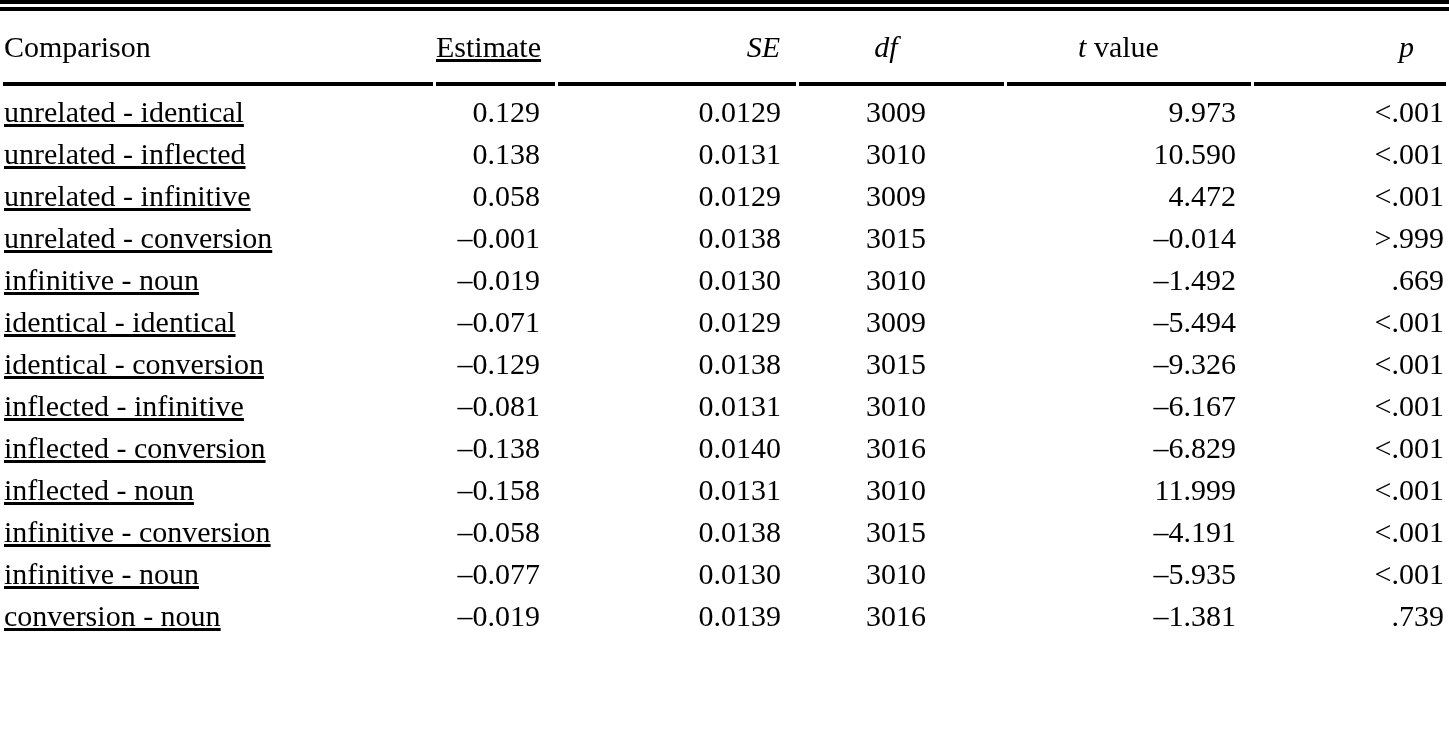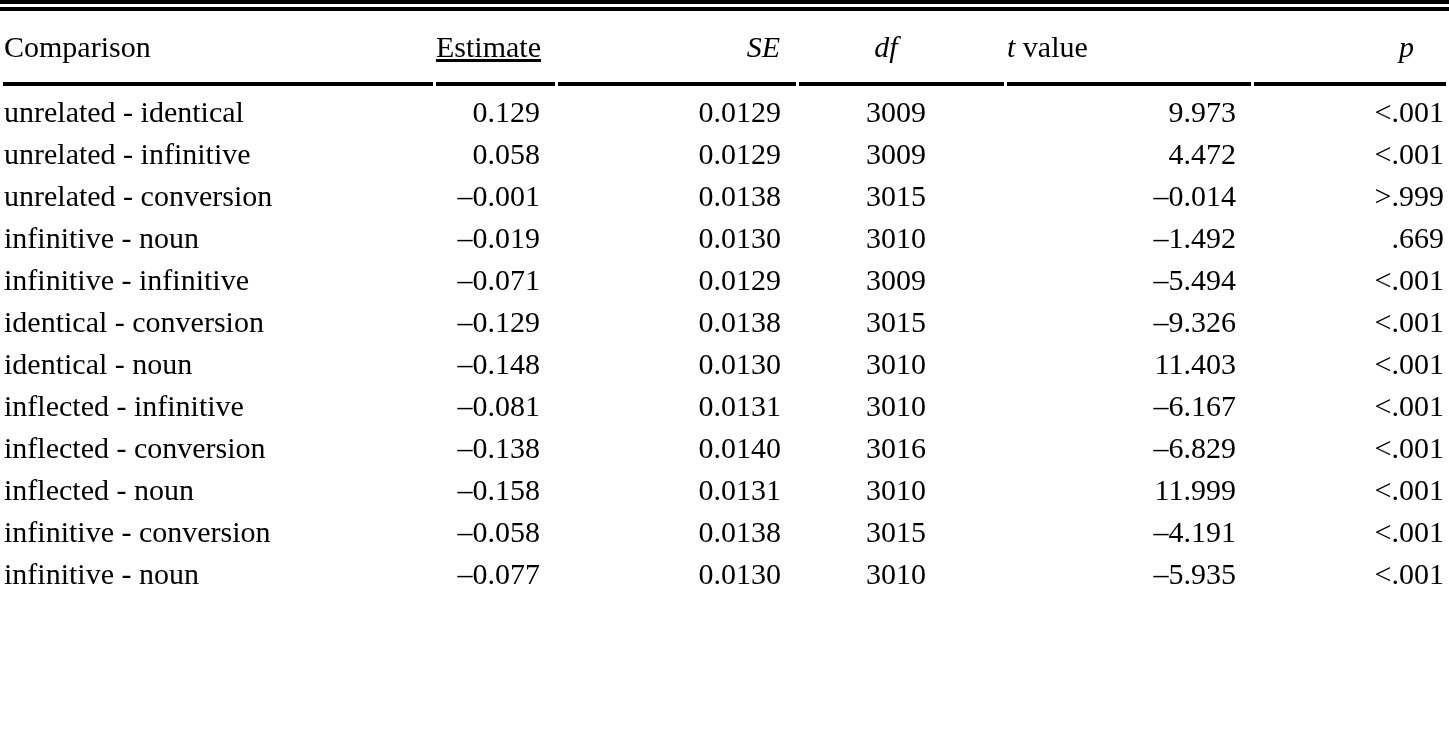--- a/index.html
+++ b/index.html
@@ -37,31 +37,31 @@
     font-weight: normal;
     height: 71px;
     vertical-align: middle;
     border-bottom: 4px solid #000;
     padding: 0;
   }
   th.h-comparison { text-align: left; padding-left: 1px; }
   th.h-estimate   { text-align: right; padding-right: 16px; text-decoration: underline; }
   th.h-se         { text-align: right; padding-right: 16px; font-style: italic; }
   th.h-df         { text-align: center; padding-right: 31px; font-style: italic; }
-  th.h-tvalue     { text-align: left; padding-right: 21px; }
+  th.h-tvalue     { text-align: center; padding-right: 21px; }
   th.h-p          { text-align: right; padding-right: 32px; font-style: italic; }
   .i { font-style: italic; }
 
   tbody td {
     height: 32px;
     padding: 9px 0 0 0;
     vertical-align: middle;
     white-space: nowrap;
   }
-  td.cell-comparison { text-align: left; padding-left: 1px; }
+  td.cell-comparison { text-align: left; padding-left: 1px; text-decoration: underline; }
   td.cell-estimate   { text-align: right; padding-right: 15px; }
   td.cell-se         { text-align: right; padding-right: 15px; }
   td.cell-df         { text-align: center; padding-right: 11px; }
   td.cell-tvalue     { text-align: right; padding-right: 15px; }
   td.cell-p          { text-align: right; padding-right: 2px; }
 </style>
 </head>
 <body>
 
 <div class="page">
@@ -89,20 +89,28 @@
     <tbody id="stats-body">
         <tr>
     <td class="cell-comparison">unrelated - identical</td>
     <td class="cell-estimate">0.129</td>
     <td class="cell-se">0.0129</td>
     <td class="cell-df">3009</td>
     <td class="cell-tvalue">9.973</td>
     <td class="cell-p">&lt;.001</td>
   </tr>
         <tr>
+    <td class="cell-comparison">unrelated - inflected</td>
+    <td class="cell-estimate">0.138</td>
+    <td class="cell-se">0.0131</td>
+    <td class="cell-df">3010</td>
+    <td class="cell-tvalue">10.590</td>
+    <td class="cell-p">&lt;.001</td>
+  </tr>
+        <tr>
     <td class="cell-comparison">unrelated - infinitive</td>
     <td class="cell-estimate">0.058</td>
     <td class="cell-se">0.0129</td>
     <td class="cell-df">3009</td>
     <td class="cell-tvalue">4.472</td>
     <td class="cell-p">&lt;.001</td>
   </tr>
         <tr>
     <td class="cell-comparison">unrelated - conversion</td>
     <td class="cell-estimate">–0.001</td>
@@ -113,41 +121,33 @@
   </tr>
         <tr>
     <td class="cell-comparison">infinitive - noun</td>
     <td class="cell-estimate">–0.019</td>
     <td class="cell-se">0.0130</td>
     <td class="cell-df">3010</td>
     <td class="cell-tvalue">–1.492</td>
     <td class="cell-p">.669</td>
   </tr>
         <tr>
-    <td class="cell-comparison">infinitive - infinitive</td>
+    <td class="cell-comparison">identical - identical</td>
     <td class="cell-estimate">–0.071</td>
     <td class="cell-se">0.0129</td>
     <td class="cell-df">3009</td>
     <td class="cell-tvalue">–5.494</td>
     <td class="cell-p">&lt;.001</td>
   </tr>
         <tr>
     <td class="cell-comparison">identical - conversion</td>
     <td class="cell-estimate">–0.129</td>
     <td class="cell-se">0.0138</td>
     <td class="cell-df">3015</td>
     <td class="cell-tvalue">–9.326</td>
-    <td class="cell-p">&lt;.001</td>
-  </tr>
-        <tr>
-    <td class="cell-comparison">identical - noun</td>
-    <td class="cell-estimate">–0.148</td>
-    <td class="cell-se">0.0130</td>
-    <td class="cell-df">3010</td>
-    <td class="cell-tvalue">11.403</td>
     <td class="cell-p">&lt;.001</td>
   </tr>
         <tr>
     <td class="cell-comparison">inflected - infinitive</td>
     <td class="cell-estimate">–0.081</td>
     <td class="cell-se">0.0131</td>
     <td class="cell-df">3010</td>
     <td class="cell-tvalue">–6.167</td>
     <td class="cell-p">&lt;.001</td>
   </tr>
@@ -176,16 +176,24 @@
     <td class="cell-p">&lt;.001</td>
   </tr>
         <tr>
     <td class="cell-comparison">infinitive - noun</td>
     <td class="cell-estimate">–0.077</td>
     <td class="cell-se">0.0130</td>
     <td class="cell-df">3010</td>
     <td class="cell-tvalue">–5.935</td>
     <td class="cell-p">&lt;.001</td>
   </tr>
+        <tr>
+    <td class="cell-comparison">conversion - noun</td>
+    <td class="cell-estimate">–0.019</td>
+    <td class="cell-se">0.0139</td>
+    <td class="cell-df">3016</td>
+    <td class="cell-tvalue">–1.381</td>
+    <td class="cell-p">.739</td>
+  </tr>
       </tbody>
   </table>
 
 </div>
 
 </body></html>

